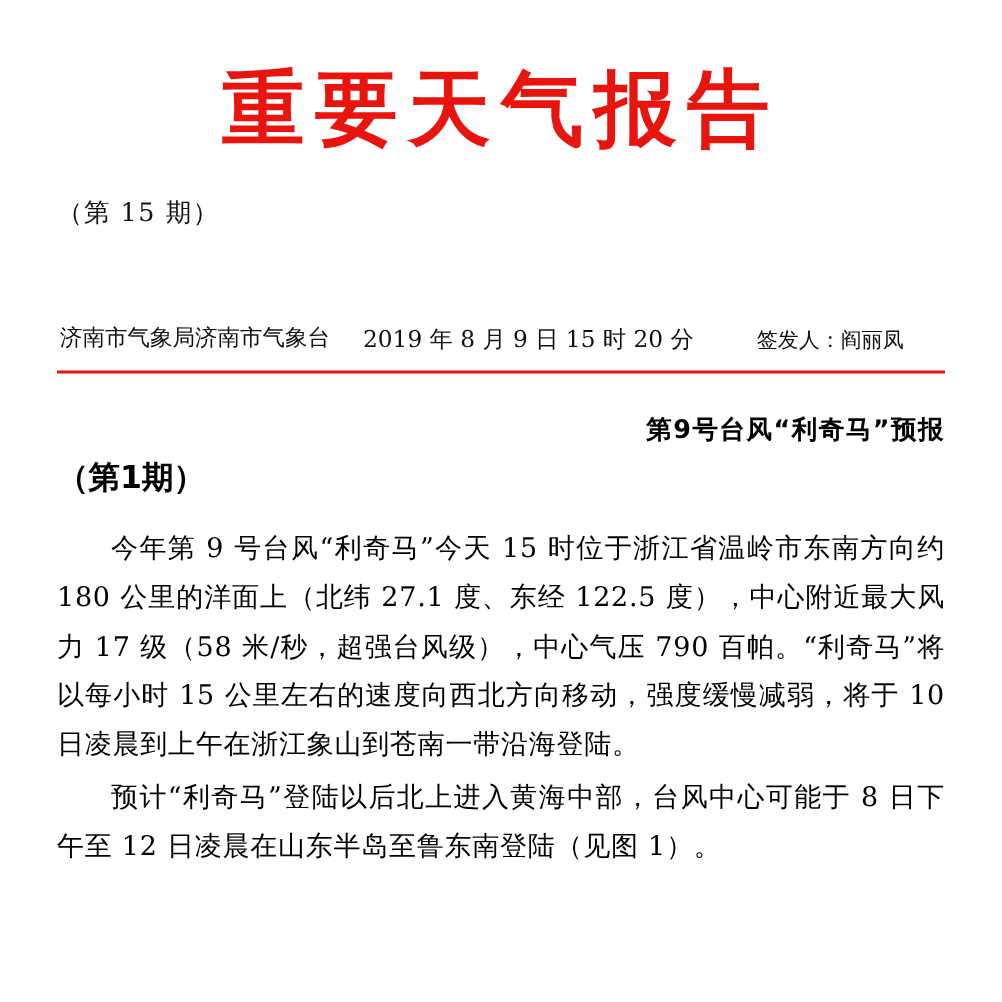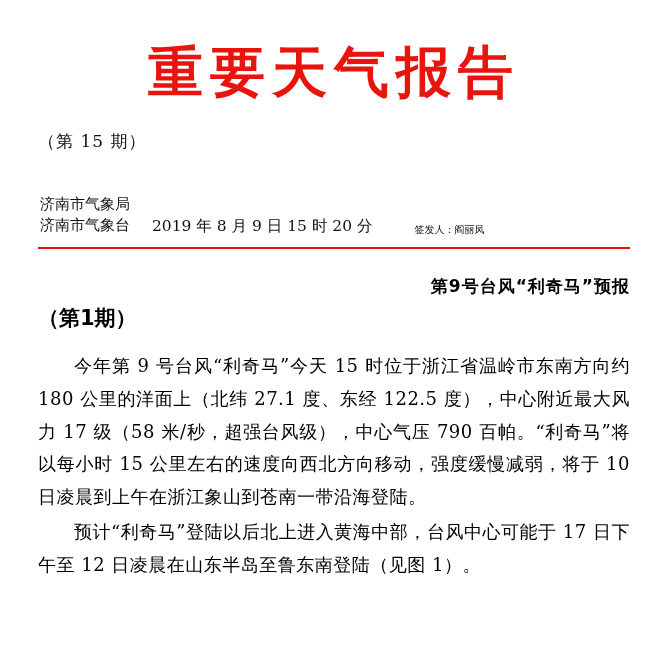--- a/index.html
+++ b/index.html
@@ -51,34 +51,34 @@
     margin-top: 22px;
     display: flex;
     align-items: flex-end;
     font-size: 15.5px;
     line-height: 1.45;
     color: #111;
     padding-left: 2px;
   }
   .issuer-names {
     display: flex;
-    flex-direction: column;
+    flex-direction: row;
     font-size: 15px;
     white-space: nowrap;
   }
   .issuer-date {
     margin-left: 22px;
     white-space: nowrap;
     font-size: 15.5px;
     margin-top: 40px;
   }
   .issuer-signer {
     margin-left: 42px;
     white-space: nowrap;
-    font-size: 10px;
+    font-size: 14px;
   }
 
   
   .red-rule {
     margin-top: 10px;
     height: 2px;
     background: #e8150f;
     width: 100%;
   }
 
@@ -136,16 +136,16 @@
     <div class="issuer-signer">签发人：阎丽凤</div>
   </div>
 
   <div class="red-rule"></div>
 
   <div class="report-title">第9号台风“利奇马”预报</div>
   <div class="report-subtitle">（第1期）</div>
 
   <div class="body-text">
     <p>今年第 9 号台风“利奇马”今天 15 时位于浙江省温岭市东南方向约 180 公里的洋面上（北纬 27.1 度、东经 122.5 度），中心附近最大风力 17 级（58 米/秒，超强台风级），中心气压 790 百帕。“利奇马”将以每小时 15 公里左右的速度向西北方向移动，强度缓慢减弱，将于 10 日凌晨到上午在浙江象山到苍南一带沿海登陆。</p>
-    <p>预计“利奇马”登陆以后北上进入黄海中部，台风中心可能于 17 日下午至 12 日凌晨在山东半岛至鲁东南登陆（见图 1）。</p>
+    <p>预计“利奇马”登陆以后北上进入黄海中部，台风中心可能于 8 日下午至 12 日凌晨在山东半岛至鲁东南登陆（见图 1）。</p>
   </div>
 
 </div>
 
 </body></html>

